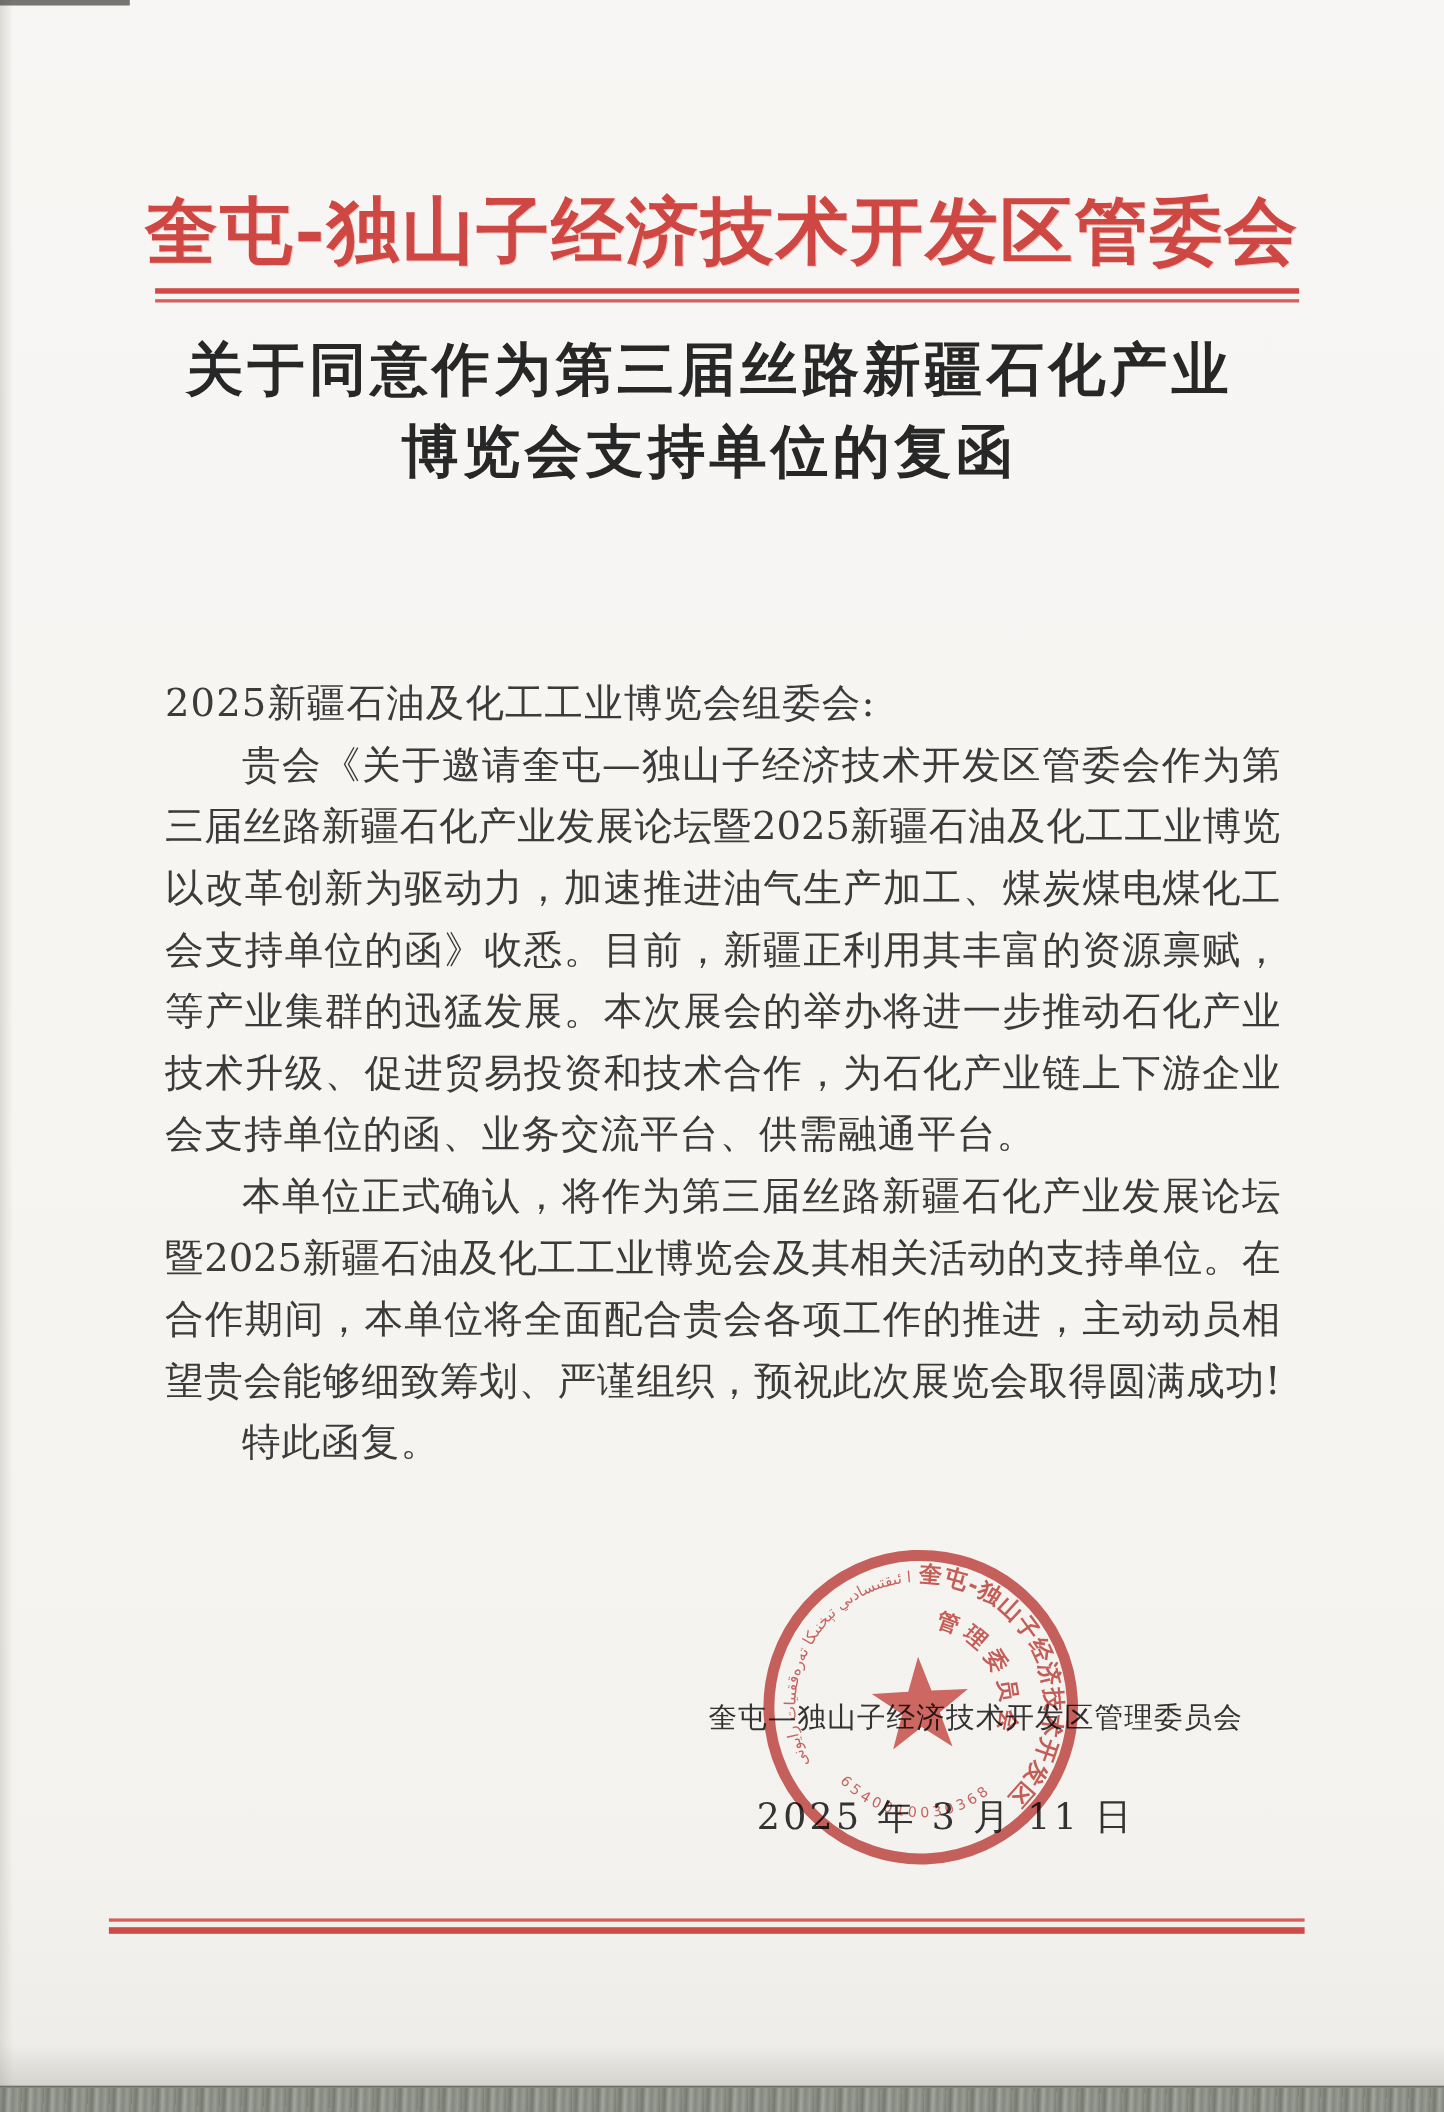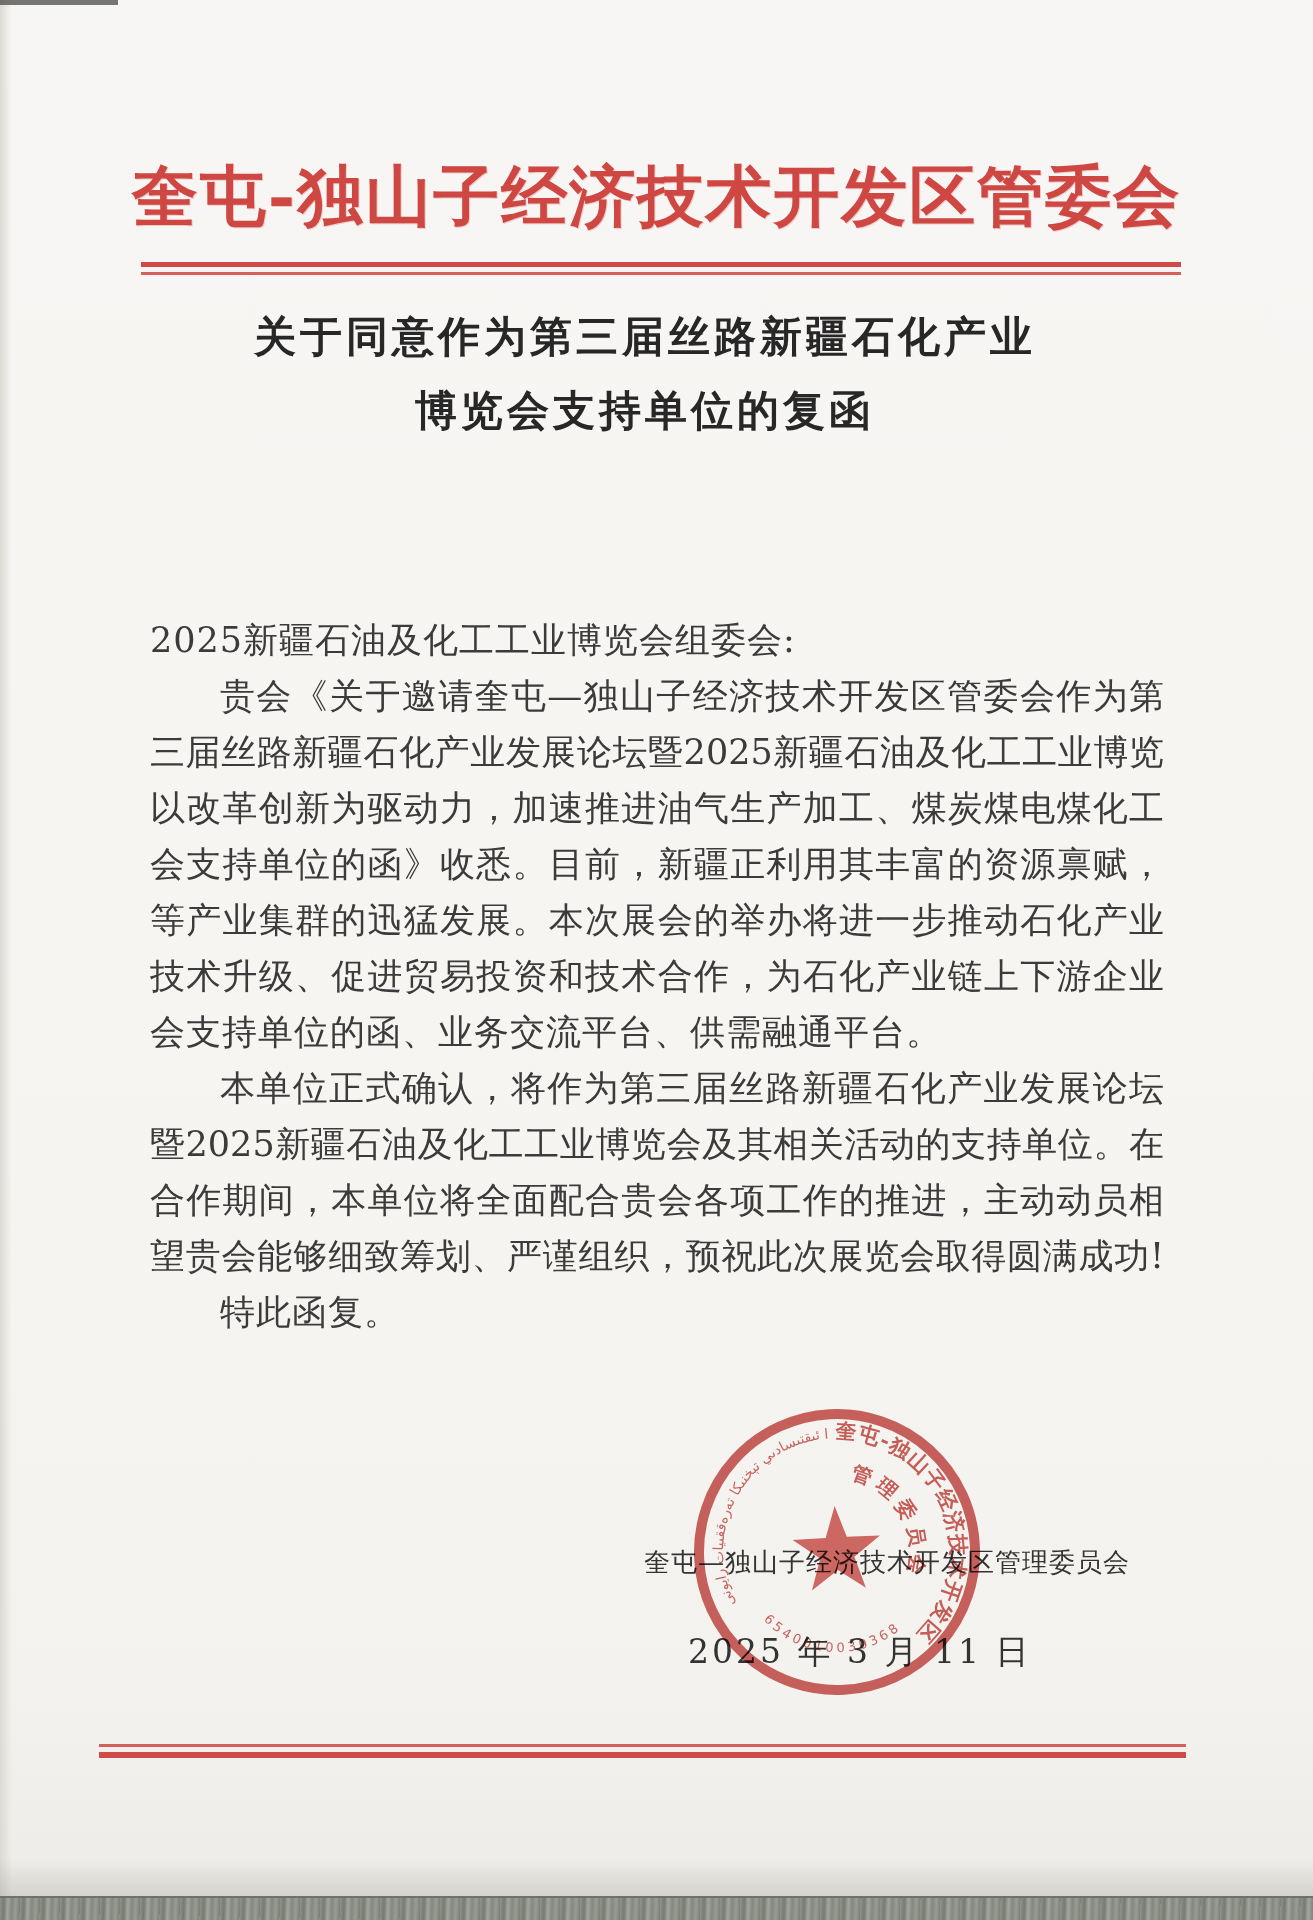--- a/index.html
+++ b/index.html
@@ -16,32 +16,32 @@
   .scan-left-edge{position:absolute;left:0;top:0;width:12px;height:1920px;
     background:linear-gradient(90deg,#dcdad5,rgba(220,218,213,0));}
   .scan-top-mark{position:absolute;left:0;top:0;width:118px;height:5px;background:#4a4a46;opacity:.75;}
   .bottom-shade{position:absolute;left:0;top:1858px;width:1313px;height:38px;
     background:linear-gradient(180deg,rgba(0,0,0,0),rgba(90,92,84,.18));}
   .bottom-edge{position:absolute;left:0;top:1896px;width:1313px;height:24px;
     border-top:2px solid #6f7268;
     background:repeating-linear-gradient(92deg,#8f9288 0px,#767a70 4px,#a3a69c 8px,#848880 12px,#999c92 16px,#7d8077 20px);}
   
   .letterhead{
-    position:absolute;left:0;top:150px;width:1313px;height:92px;line-height:92px;
+    position:absolute;left:0;top:164px;width:1313px;height:92px;line-height:92px;
     text-align:center;font-size:66px;font-weight:700;letter-spacing:2px;
     color:#ce4742;text-shadow:1px 1px 0 rgba(206,71,66,.25);
     font-family:"DejaVu Serif","Liberation Serif",serif;white-space:nowrap;
   }
   .rule{position:absolute;left:141px;width:1040px;}
   .rule-top-thick{top:262px;height:5px;background:#cf4b48;}
   .rule-top-thin{top:272px;height:2.5px;background:#d4605c;}
   
   .doc-title{
     position:absolute;left:0;top:300px;width:1290px;text-align:center;
-    font-weight:700;color:#272727;font-size:42px;line-height:74px;letter-spacing:4px;
+    font-weight:700;color:#272727;font-size:52px;line-height:74px;letter-spacing:4px;
     font-family:"DejaVu Serif","Liberation Serif",serif;
   }
   .doc-title .t-line{height:74px;white-space:nowrap;}
   
   .body-block{position:absolute;left:150px;top:612px;width:1014px;font-size:35px;color:#3b3b3b;}
   .bline{height:56px;line-height:56px;letter-spacing:1px;white-space:nowrap;}
   .bline.j{white-space:normal;text-align:justify;text-align-last:justify;letter-spacing:0;}
   .bline.ind{padding-left:70px;}
   .bline.j.ind{padding-left:70px;}
   

